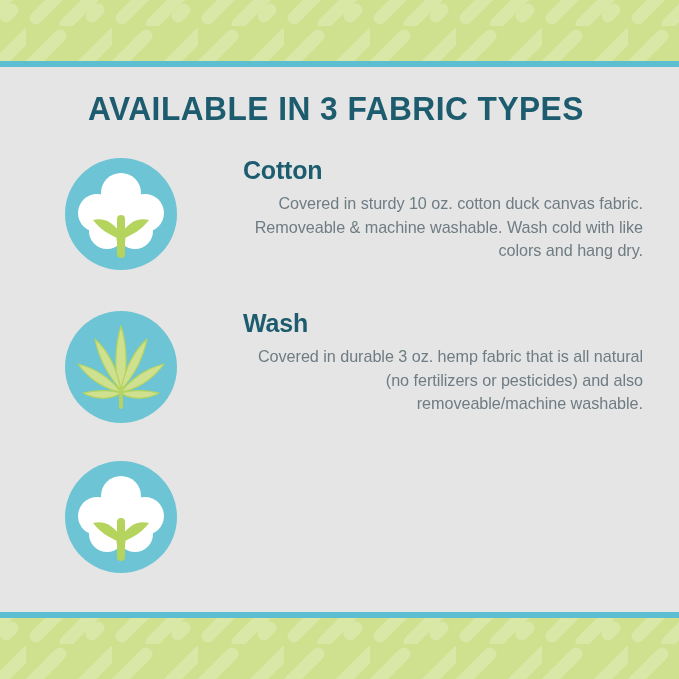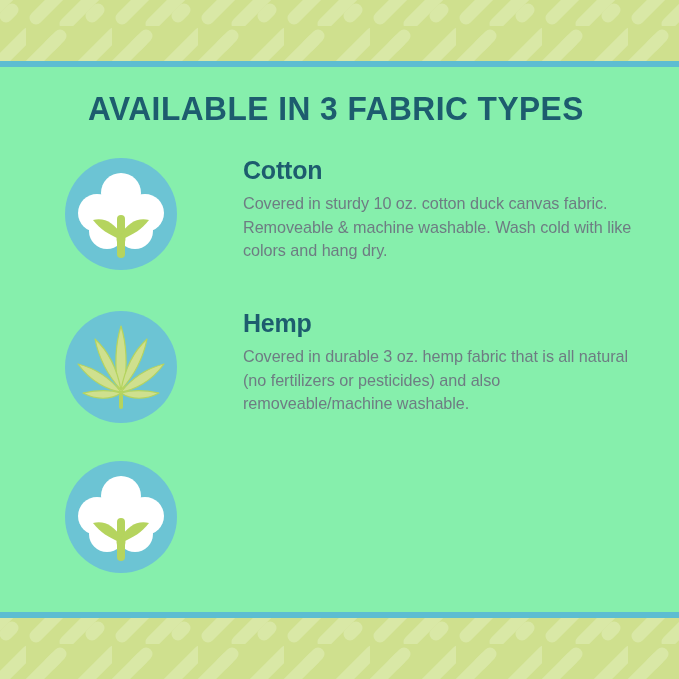--- a/index.html
+++ b/index.html
@@ -10,21 +10,21 @@
     width: 679px;
     height: 679px;
     background: #ffffff;
     font-family: "Liberation Sans", sans-serif;
     overflow: hidden;
   }
   .page {
     position: relative;
     width: 679px;
     height: 679px;
-    background: #86efac;
+    background: #e5e5e5;
     box-sizing: border-box;
   }
 
   
   .band {
     position: absolute;
     left: 0;
     width: 679px;
     background-color: #cfe08e;
     overflow: hidden;
@@ -106,20 +106,21 @@
     letter-spacing: -0.2px;
     line-height: 1.05;
   }
   .row-body {
     font-family: "Liberation Sans", sans-serif;
     font-size: 16.2px;
     line-height: 1.45;
     color: #6e7c83;
     margin: 0;
     letter-spacing: -0.05px;
+    text-align: right;
   }
 </style>
 </head>
 <body>
 
 <div class="page">
 
   <div class="band band-top">
     <svg class="band-pattern" viewBox="0 0 820 200" xmlns="http://www.w3.org/2000/svg">
       <defs>
@@ -182,21 +183,21 @@
             <path d="M14 54 C30 58 46 68 57 82 C44 80 27 72 14 54 Z"></path>
             <path d="M100 54 C84 58 68 68 57 82 C70 80 87 72 100 54 Z"></path>
 
             <path d="M19 83 C33 80 47 80 57 83 C47 90 32 90 19 83 Z"></path>
             <path d="M95 83 C81 80 67 80 57 83 C67 90 82 90 95 83 Z"></path>
           </g>
           <path d="M57 86 L57 97" stroke="#b5d45e" stroke-width="4" stroke-linecap="round" fill="none"></path>
         </svg>
       </div>
       <div class="row-text">
-        <h2 class="row-heading">Hemp</h2>
+        <h2 class="row-heading">Wash</h2>
         <p class="row-body">Covered in durable 3 oz. hemp fabric that is all natural (no fertilizers or pesticides) and also removeable/machine washable.</p>
       </div>
     </div>
 
     <div class="row row-2">
       <div class="icon-wrap">
         <svg viewBox="0 0 114 114" xmlns="http://www.w3.org/2000/svg">
           <circle cx="57" cy="57" r="56" fill="#6cc4d4"></circle>
           <g fill="#ffffff">
             <circle cx="57" cy="36" r="20"></circle>

